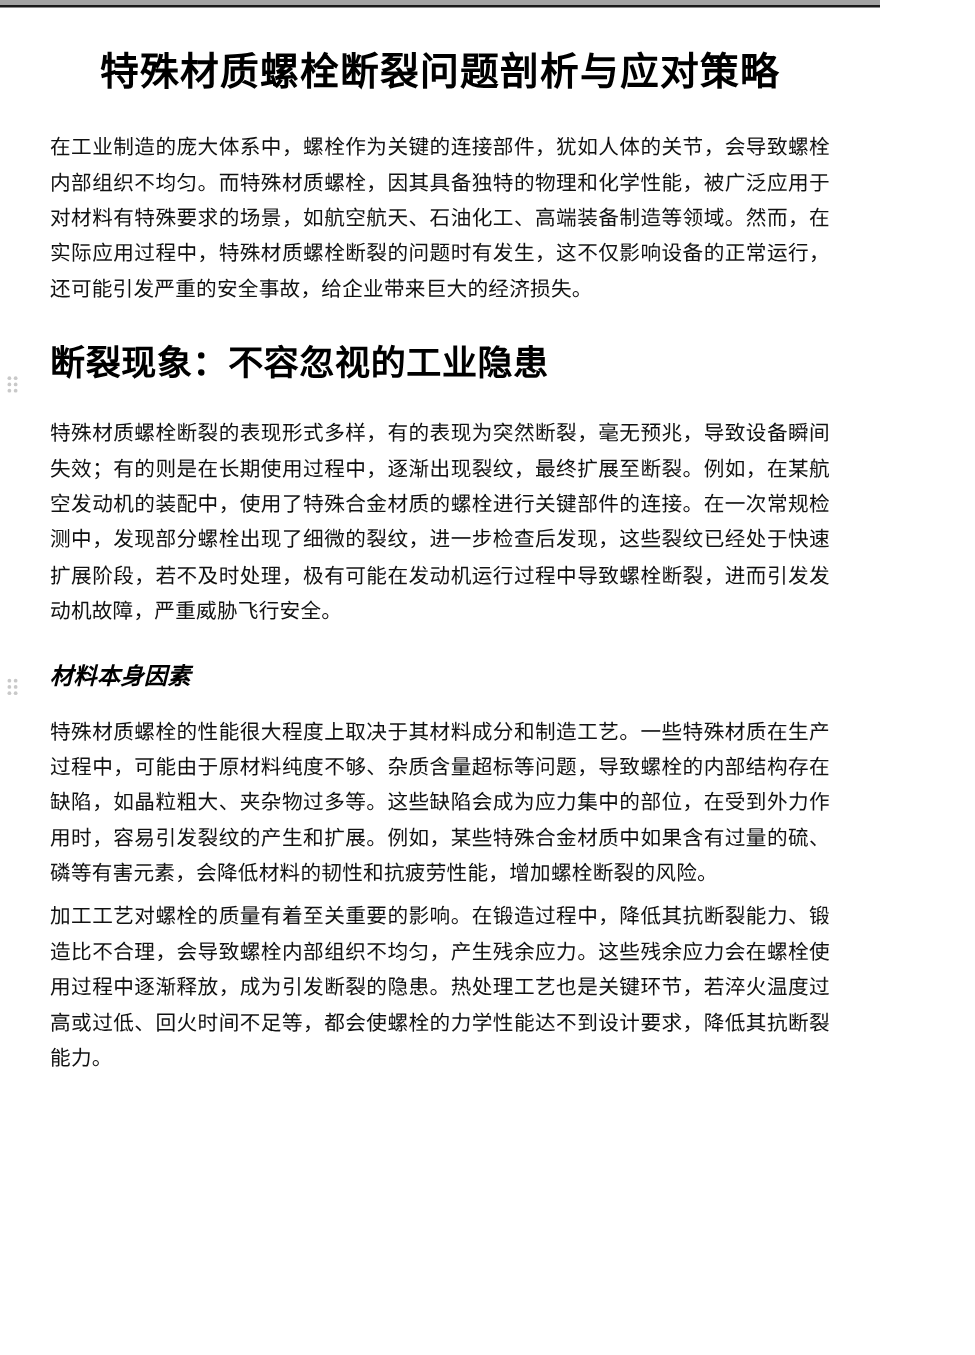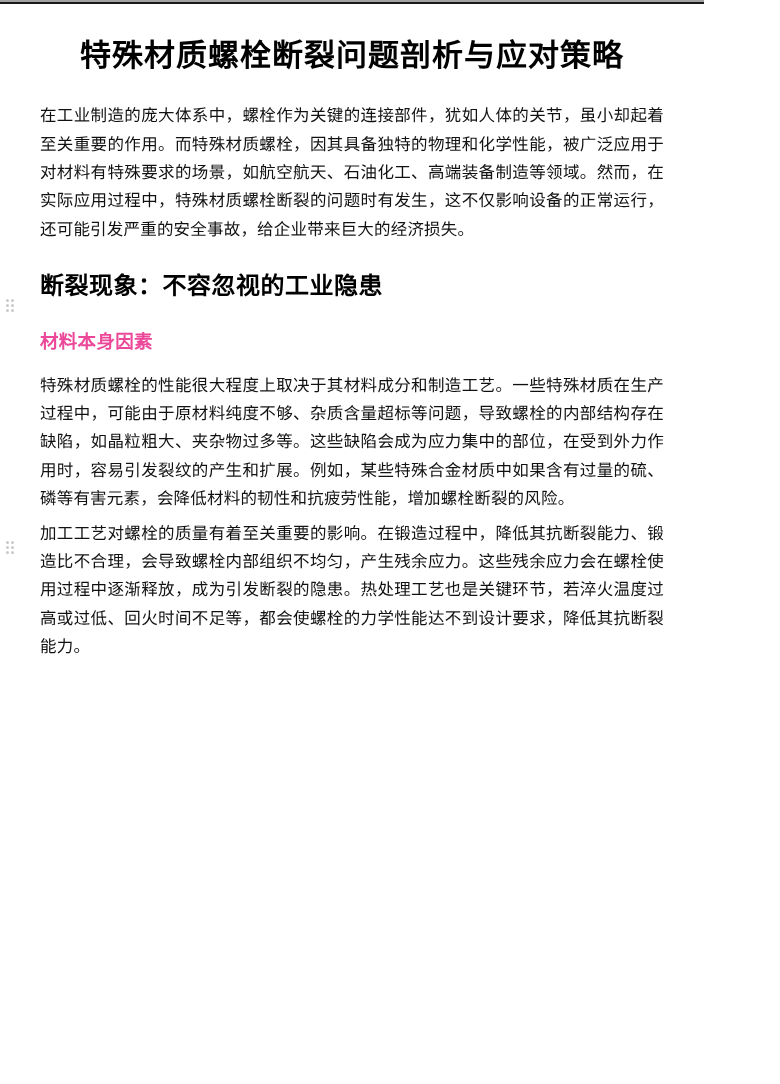--- a/index.html
+++ b/index.html
@@ -13,21 +13,21 @@
     font-family: "Liberation Serif", "DejaVu Serif", serif;
     color: #000000;
     position: relative;
   }
   .page {
     position: relative;
     width: 704px;
     min-height: 1084px;
     box-sizing: border-box;
     background: #ffffff;
-    border-top: 2px solid #a3a3a3;
+    border-top: 4px solid #a3a3a3;
     padding: 0;
     overflow: hidden;
   }
   .content {
     padding: 22px 40px 30px 40px;
   }
   .doc-title {
     font-family: "Liberation Serif", "DejaVu Serif", serif;
     font-weight: bold;
     font-size: 31px;
@@ -43,34 +43,35 @@
     text-align: justify;
     text-justify: inter-ideograph;
     margin: 0 0 6px 0;
     color: #111;
     letter-spacing: 0.2px;
   }
   p.para.intro {
     margin-bottom: 18px;
   }
   h2.h-section {
-    font-size: 24px;
+    font-size: 28px;
     font-weight: bold;
     line-height: 1.4;
     margin: 26px 0 22px 0;
     letter-spacing: 0.5px;
     color: #000;
   }
   h3.h-sub {
     font-size: 18.5px;
     font-weight: bold;
     line-height: 1.4;
     margin: 26px 0 16px 0;
     letter-spacing: 0.3px;
-    color: #ec4899;
+    color: #000000;
+    font-style: italic;
   }
   .section-block {
     margin-bottom: 4px;
   }
   
   .gutter-marker {
     position: absolute;
     left: 6px;
     width: 10px;
     height: 14px;
@@ -116,24 +117,25 @@
       <i></i>
       <i></i>
       <i></i>
       <i></i>
   </div>
 
   <div class="content">
 
     <h1 class="doc-title">特殊材质螺栓断裂问题剖析与应对策略</h1>
 
-    <p class="para intro">在工业制造的庞大体系中，螺栓作为关键的连接部件，犹如人体的关节，虽小却起着至关重要的作用。而特殊材质螺栓，因其具备独特的物理和化学性能，被广泛应用于对材料有特殊要求的场景，如航空航天、石油化工、高端装备制造等领域。然而，在实际应用过程中，特殊材质螺栓断裂的问题时有发生，这不仅影响设备的正常运行，还可能引发严重的安全事故，给企业带来巨大的经济损失。</p>
+    <p class="para intro">在工业制造的庞大体系中，螺栓作为关键的连接部件，犹如人体的关节，会导致螺栓内部组织不均匀。而特殊材质螺栓，因其具备独特的物理和化学性能，被广泛应用于对材料有特殊要求的场景，如航空航天、石油化工、高端装备制造等领域。然而，在实际应用过程中，特殊材质螺栓断裂的问题时有发生，这不仅影响设备的正常运行，还可能引发严重的安全事故，给企业带来巨大的经济损失。</p>
 
     <div class="section-block">
       <h2 class="h-section">断裂现象：不容忽视的工业隐患</h2>
+      <p class="para">特殊材质螺栓断裂的表现形式多样，有的表现为突然断裂，毫无预兆，导致设备瞬间失效；有的则是在长期使用过程中，逐渐出现裂纹，最终扩展至断裂。例如，在某航空发动机的装配中，使用了特殊合金材质的螺栓进行关键部件的连接。在一次常规检测中，发现部分螺栓出现了细微的裂纹，进一步检查后发现，这些裂纹已经处于快速扩展阶段，若不及时处理，极有可能在发动机运行过程中导致螺栓断裂，进而引发发动机故障，严重威胁飞行安全。</p>
     </div>
 
     <div class="section-block">
 
       <div class="subsection">
         <h3 class="h-sub">材料本身因素</h3>
         <p class="para">特殊材质螺栓的性能很大程度上取决于其材料成分和制造工艺。一些特殊材质在生产过程中，可能由于原材料纯度不够、杂质含量超标等问题，导致螺栓的内部结构存在缺陷，如晶粒粗大、夹杂物过多等。这些缺陷会成为应力集中的部位，在受到外力作用时，容易引发裂纹的产生和扩展。例如，某些特殊合金材质中如果含有过量的硫、磷等有害元素，会降低材料的韧性和抗疲劳性能，增加螺栓断裂的风险。</p>
       </div>
 
       <div class="subsection">

